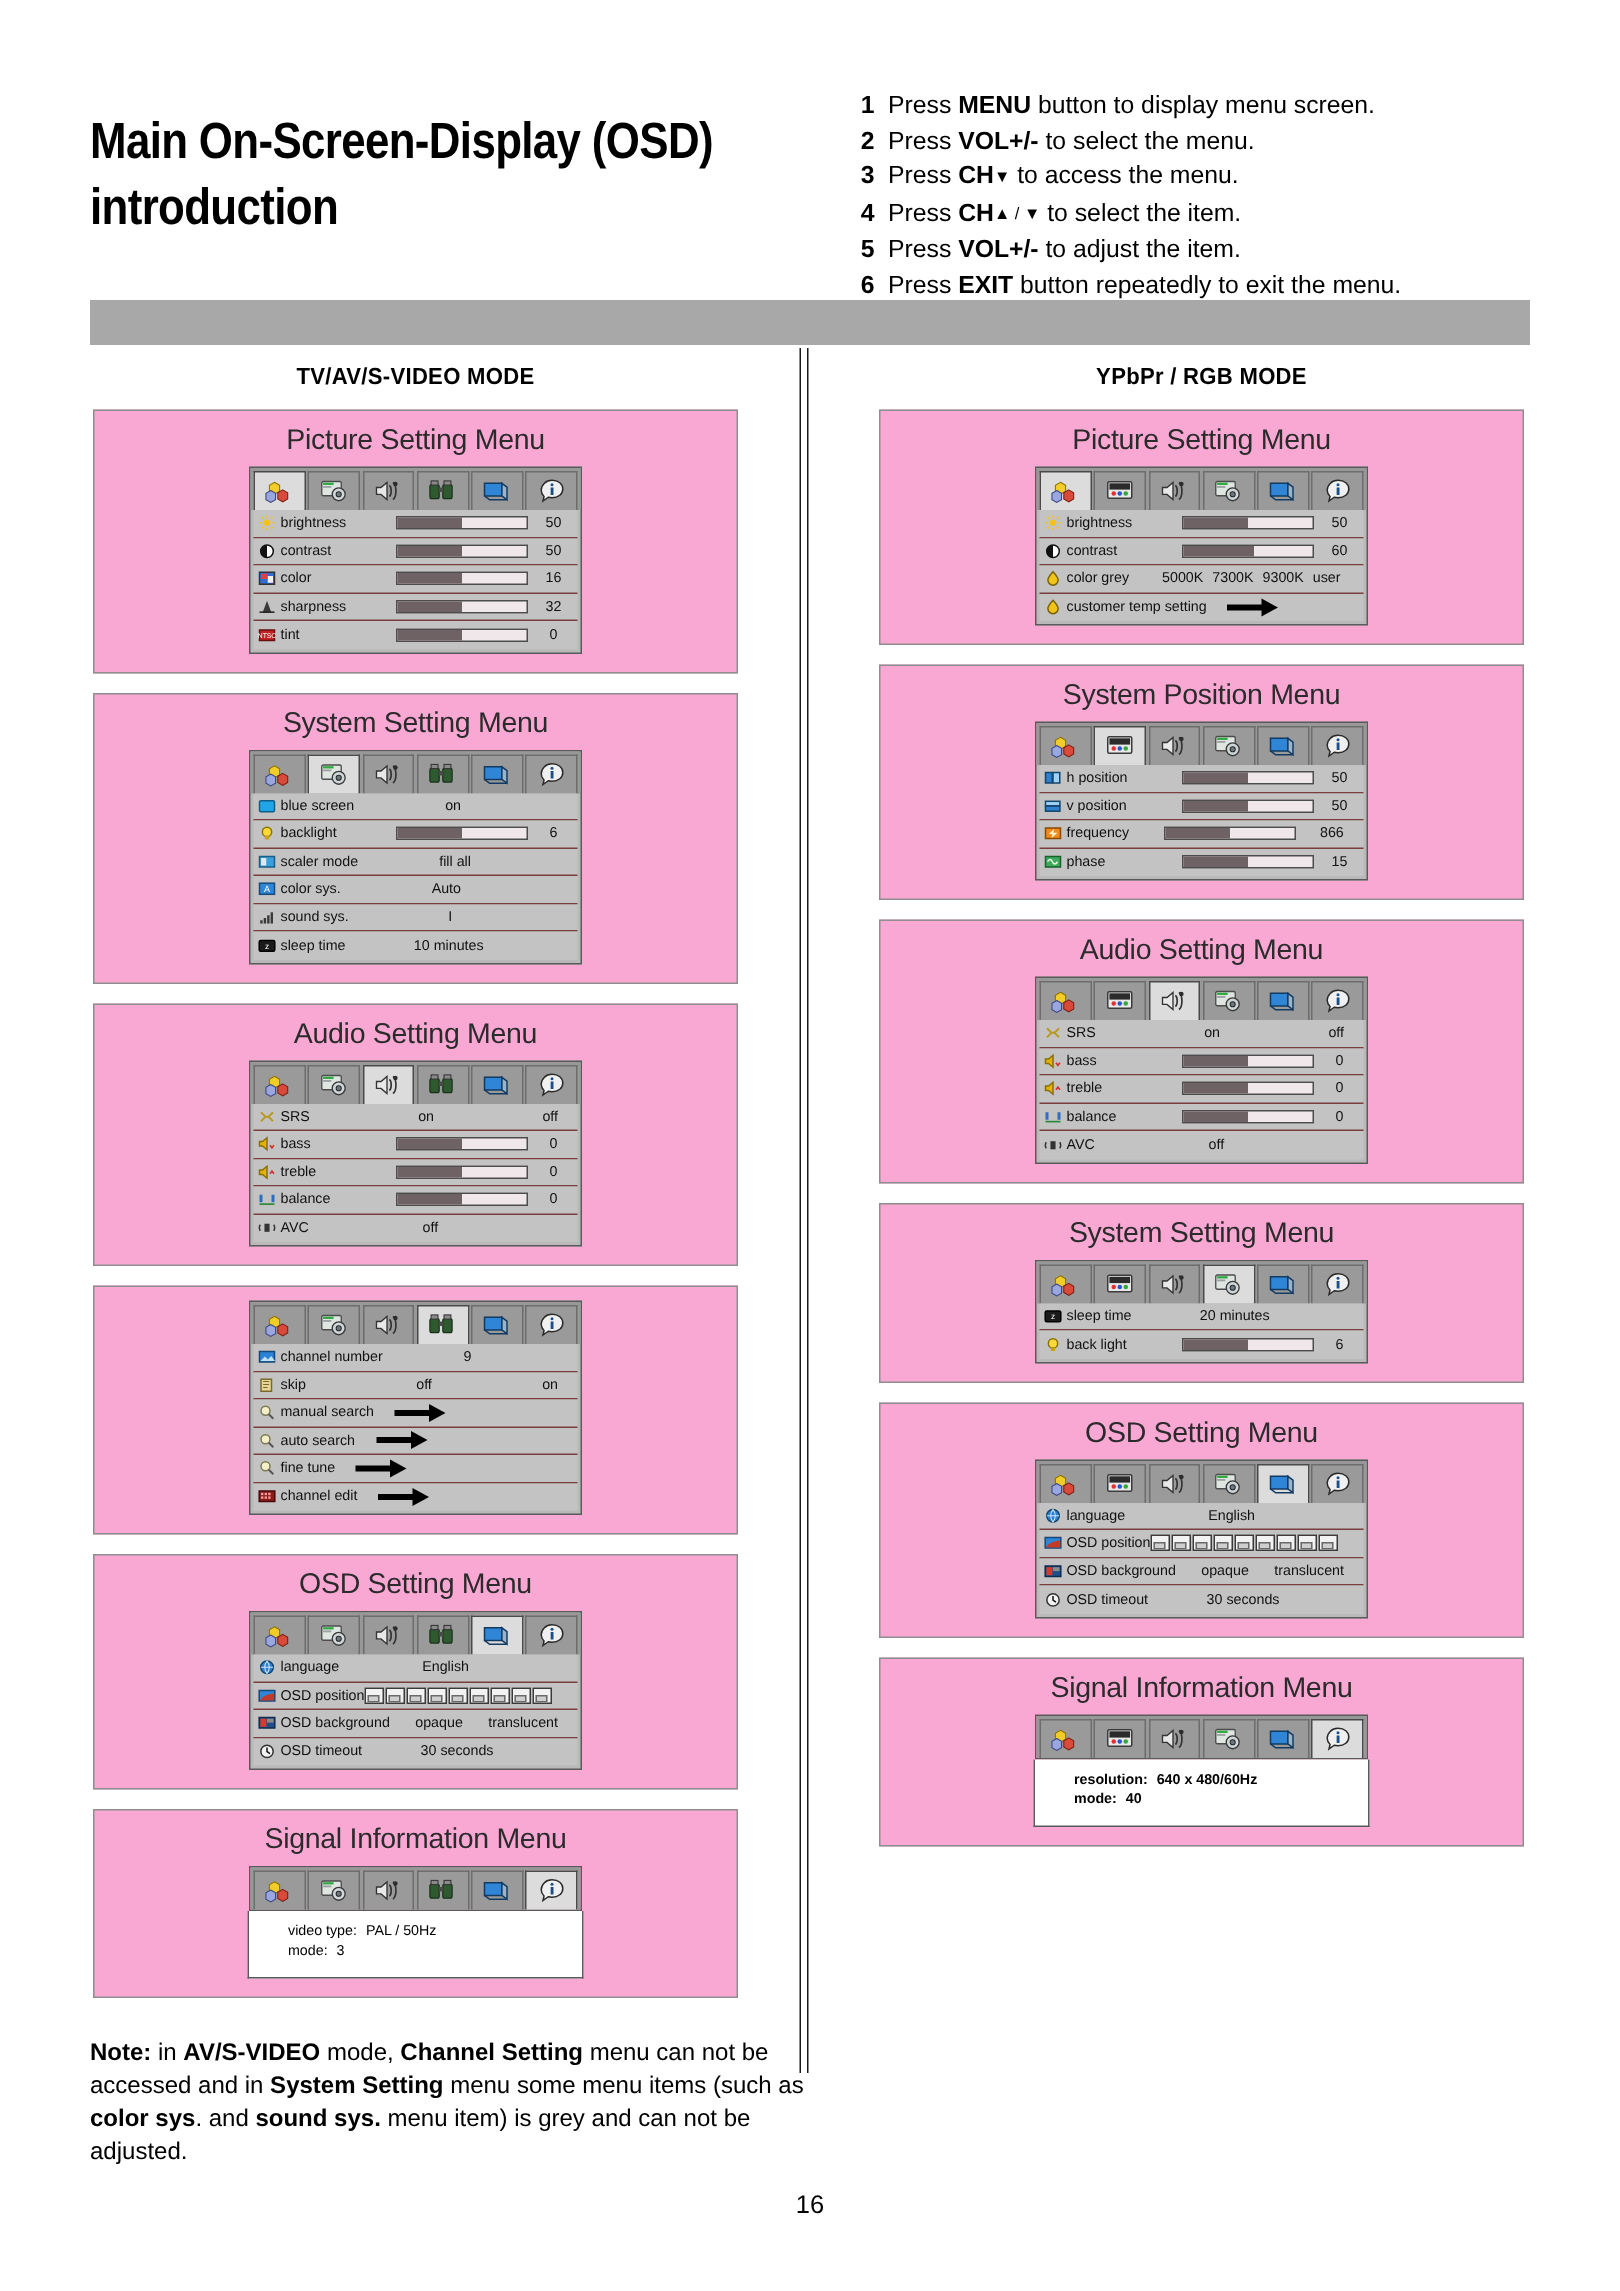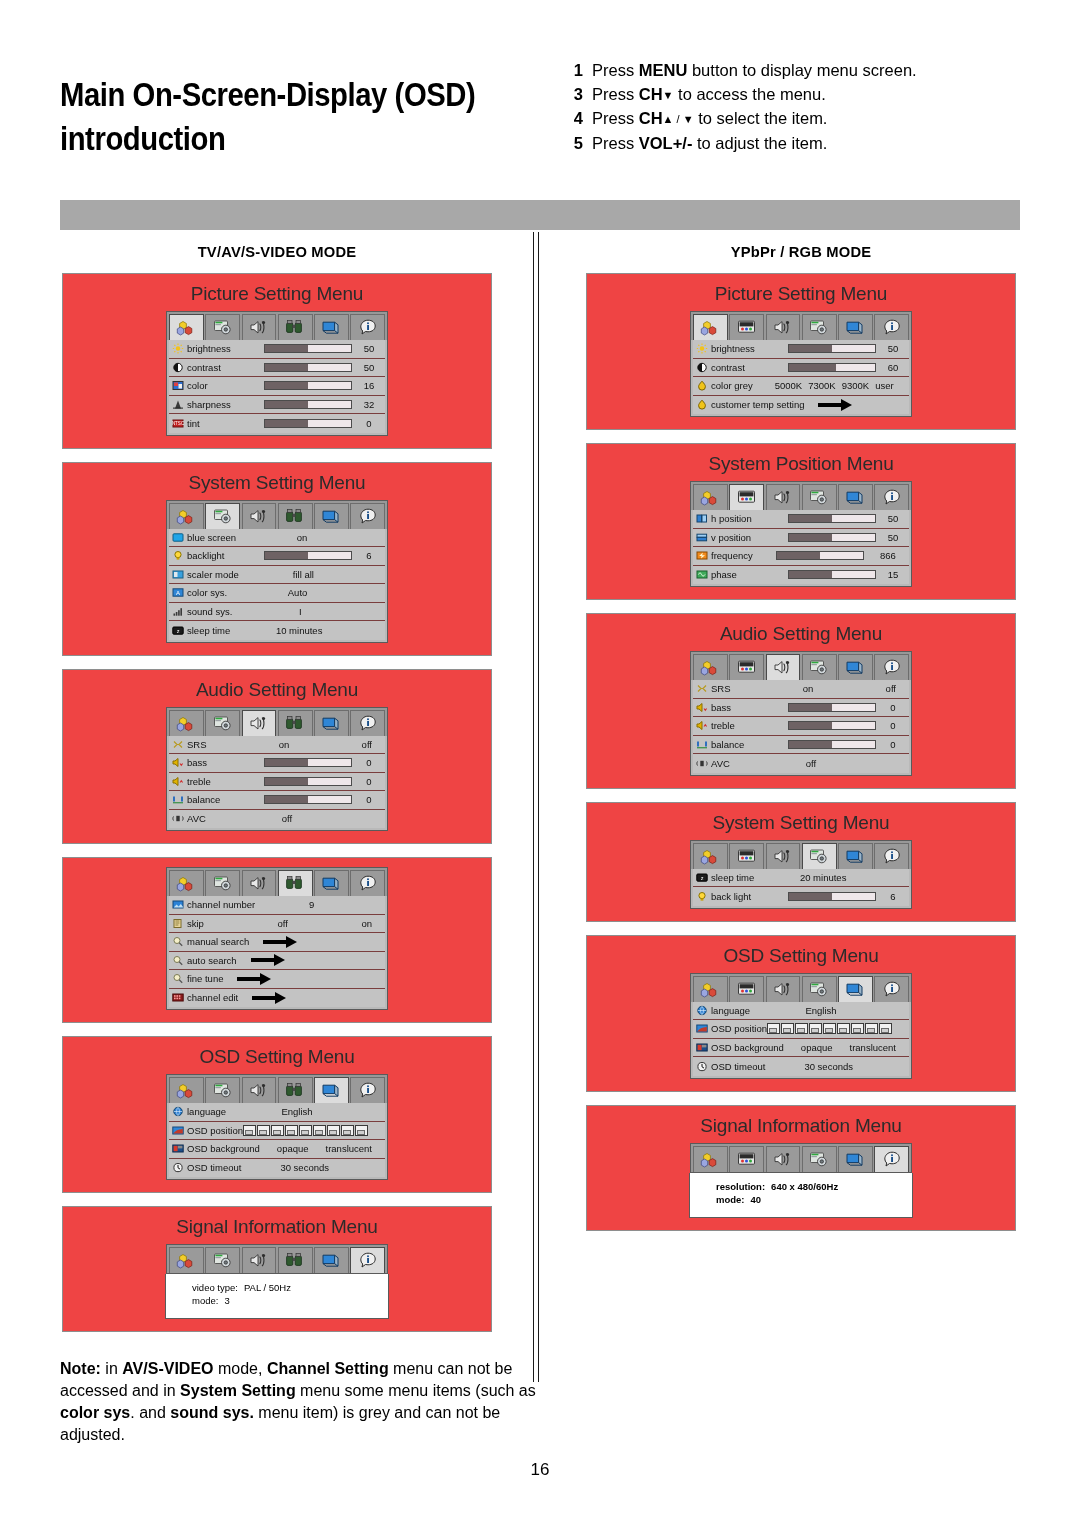--- a/index.html
+++ b/index.html
@@ -33,21 +33,21 @@
   .col{position:absolute;top:243px;width:430px;}
   .col-left{left:62px;}
   .col-right{left:586px;}
   .col-head{
     text-align:center;font-size:15.5px;font-weight:bold;letter-spacing:0.2px;
     margin-bottom:12px;transform:scaleX(0.95);
   }
 
   
   .card{
-    border:1.5px solid #8e8e8e;background:#ef4444;margin-bottom:13px;
+    border:1.5px solid #8e8e8e;background:#f9a8d4;margin-bottom:13px;
     padding:9px 0 12px 0;box-sizing:border-box;
   }
   .card-title{
     text-align:center;font-size:19px;color:#2b2b2b;margin-bottom:6px;
     font-weight:normal;letter-spacing:-0.2px;
   }
   .osd{
     width:222px;margin:0 auto;border:1.5px solid #5a5a5a;background:#b9b9b9;
     box-sizing:border-box;
   }
@@ -115,23 +115,25 @@
 </style>
 </head>
 <body>
 
 <div class="page">
 
   <div class="header">
     <div class="title">Main On-Screen-Display (OSD) introduction</div>
     <div class="steps">
         <div class="step"><span class="num">1</span>Press <b>MENU</b> button to display menu screen.</div>
+        <div class="step"><span class="num">2</span>Press <b>VOL+/-</b> to select the menu.</div>
         <div class="step"><span class="num">3</span>Press <b>CH</b><span class="glyph">▼</span> to access the menu.</div>
         <div class="step"><span class="num">4</span>Press <b>CH</b><span class="glyph">▲ / ▼</span> to select the item.</div>
         <div class="step"><span class="num">5</span>Press <b>VOL+/-</b> to adjust the item.</div>
+        <div class="step"><span class="num">6</span>Press <b>EXIT</b> button repeatedly to exit the menu.</div>
       </div>
   </div>
 
   <div class="graybar"></div>
   <div class="vdivider"></div>
 
   <div class="col col-left">
     <div class="col-head">TV/AV/S-VIDEO MODE</div>
     <div class="menus">
         <div class="card">

